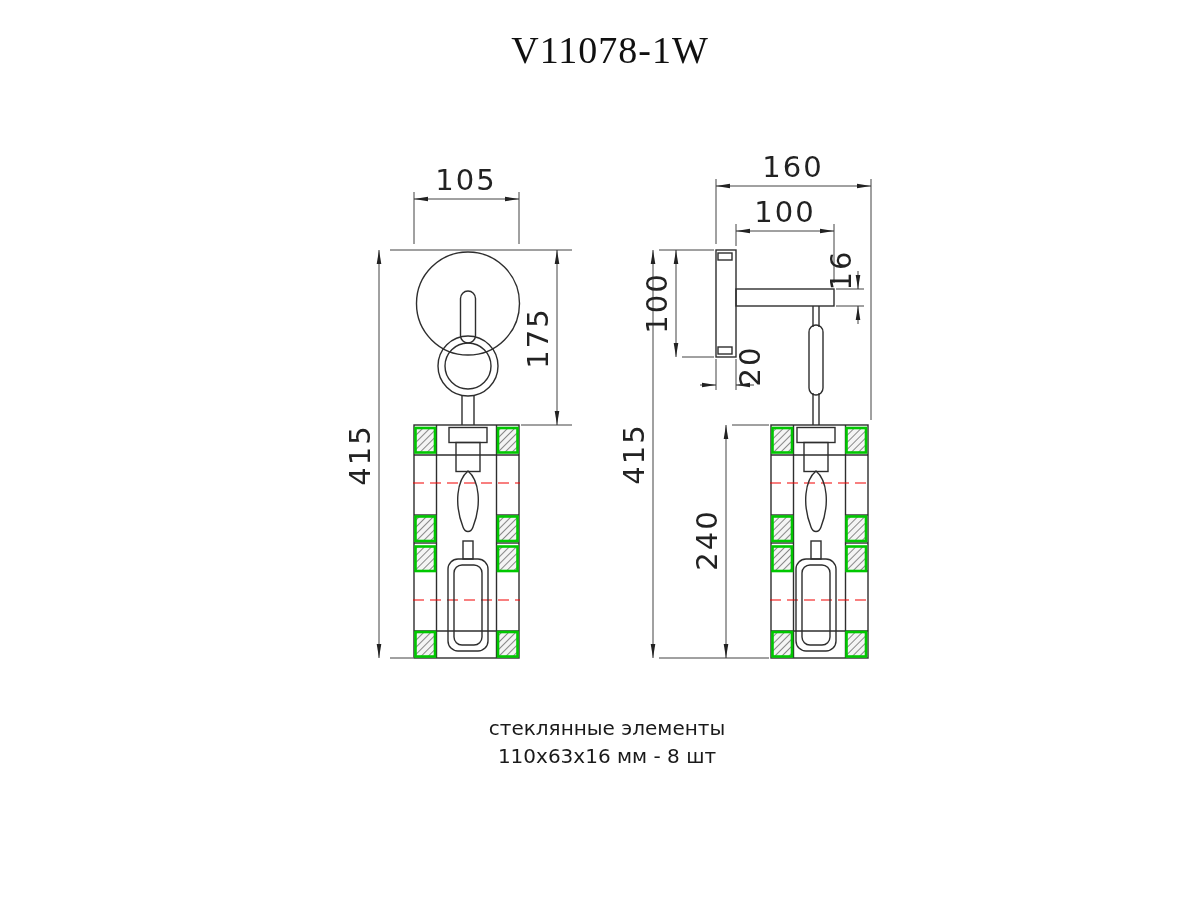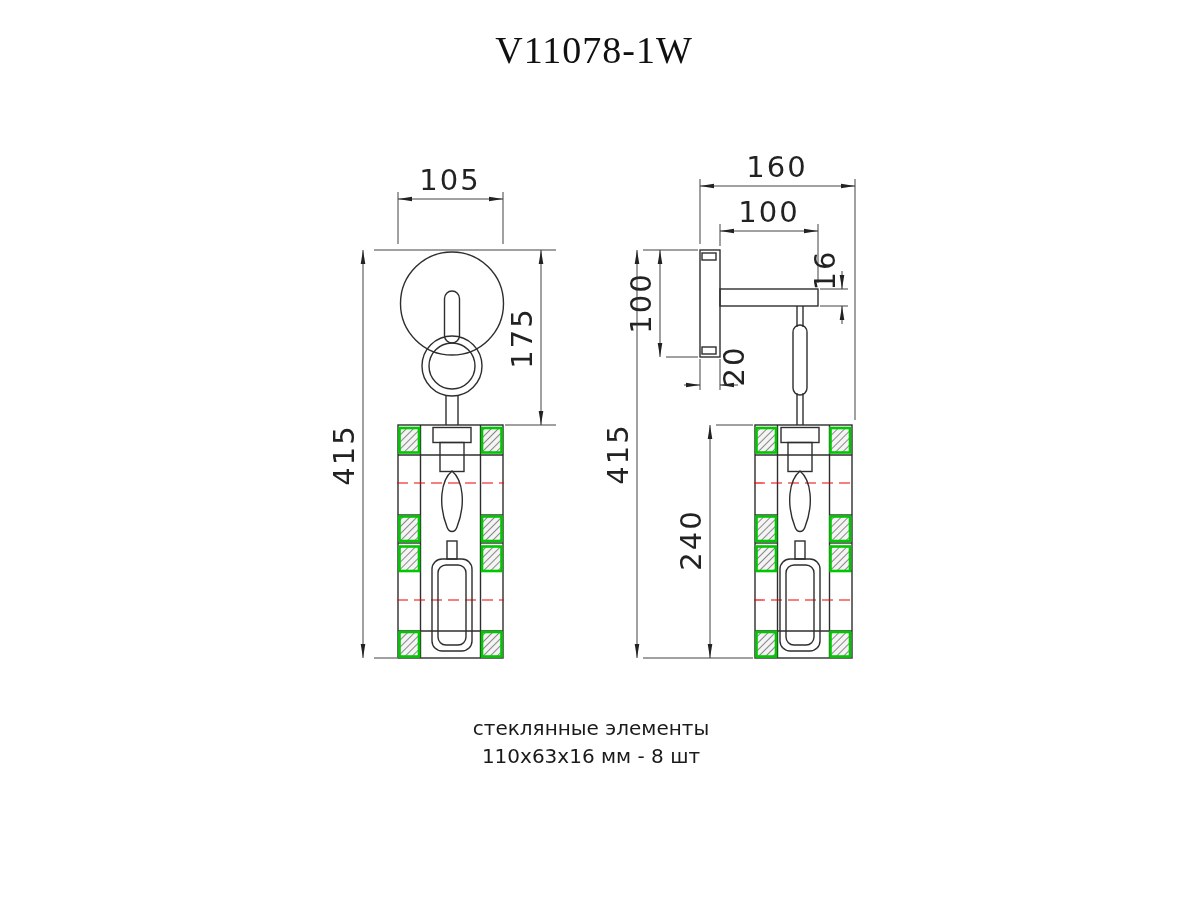--- a/index.html
+++ b/index.html
@@ -1,16 +1,16 @@
 <!DOCTYPE html>
 <html><head>
 <meta charset="utf-8">
 <style>
   html,body{margin:0;padding:0;background:#ffffff;}
-  .stage{position:relative;width:964px;height:900px;background:#ffffff;overflow:hidden;}
+  .stage{position:relative;width:964px;height:900px;background:#ffffff;overflow:hidden;padding-left:16px;}
   svg{display:block;}
   .obj {fill:none;stroke:#2e2e2e;stroke-width:1.4;}
   .thin{fill:none;stroke:#2e2e2e;stroke-width:0.9;}
   .dimln{fill:none;stroke:#2e2e2e;stroke-width:0.9;}
   .grn {fill:url(#hatch);stroke:#00c800;stroke-width:2.6;}
   .red {fill:none;stroke:#f20000;stroke-width:1.2;stroke-dasharray:11 6;}
   .dimt{font-family:"DejaVu Sans",sans-serif;font-size:29px;fill:#222222;letter-spacing:2px;}
   .title{font-family:"Liberation Serif","DejaVu Serif",serif;font-size:38px;fill:#101010;letter-spacing:1px;}
   .note{font-family:"DejaVu Sans",sans-serif;font-size:20px;fill:#1a1a1a;}
 </style>

